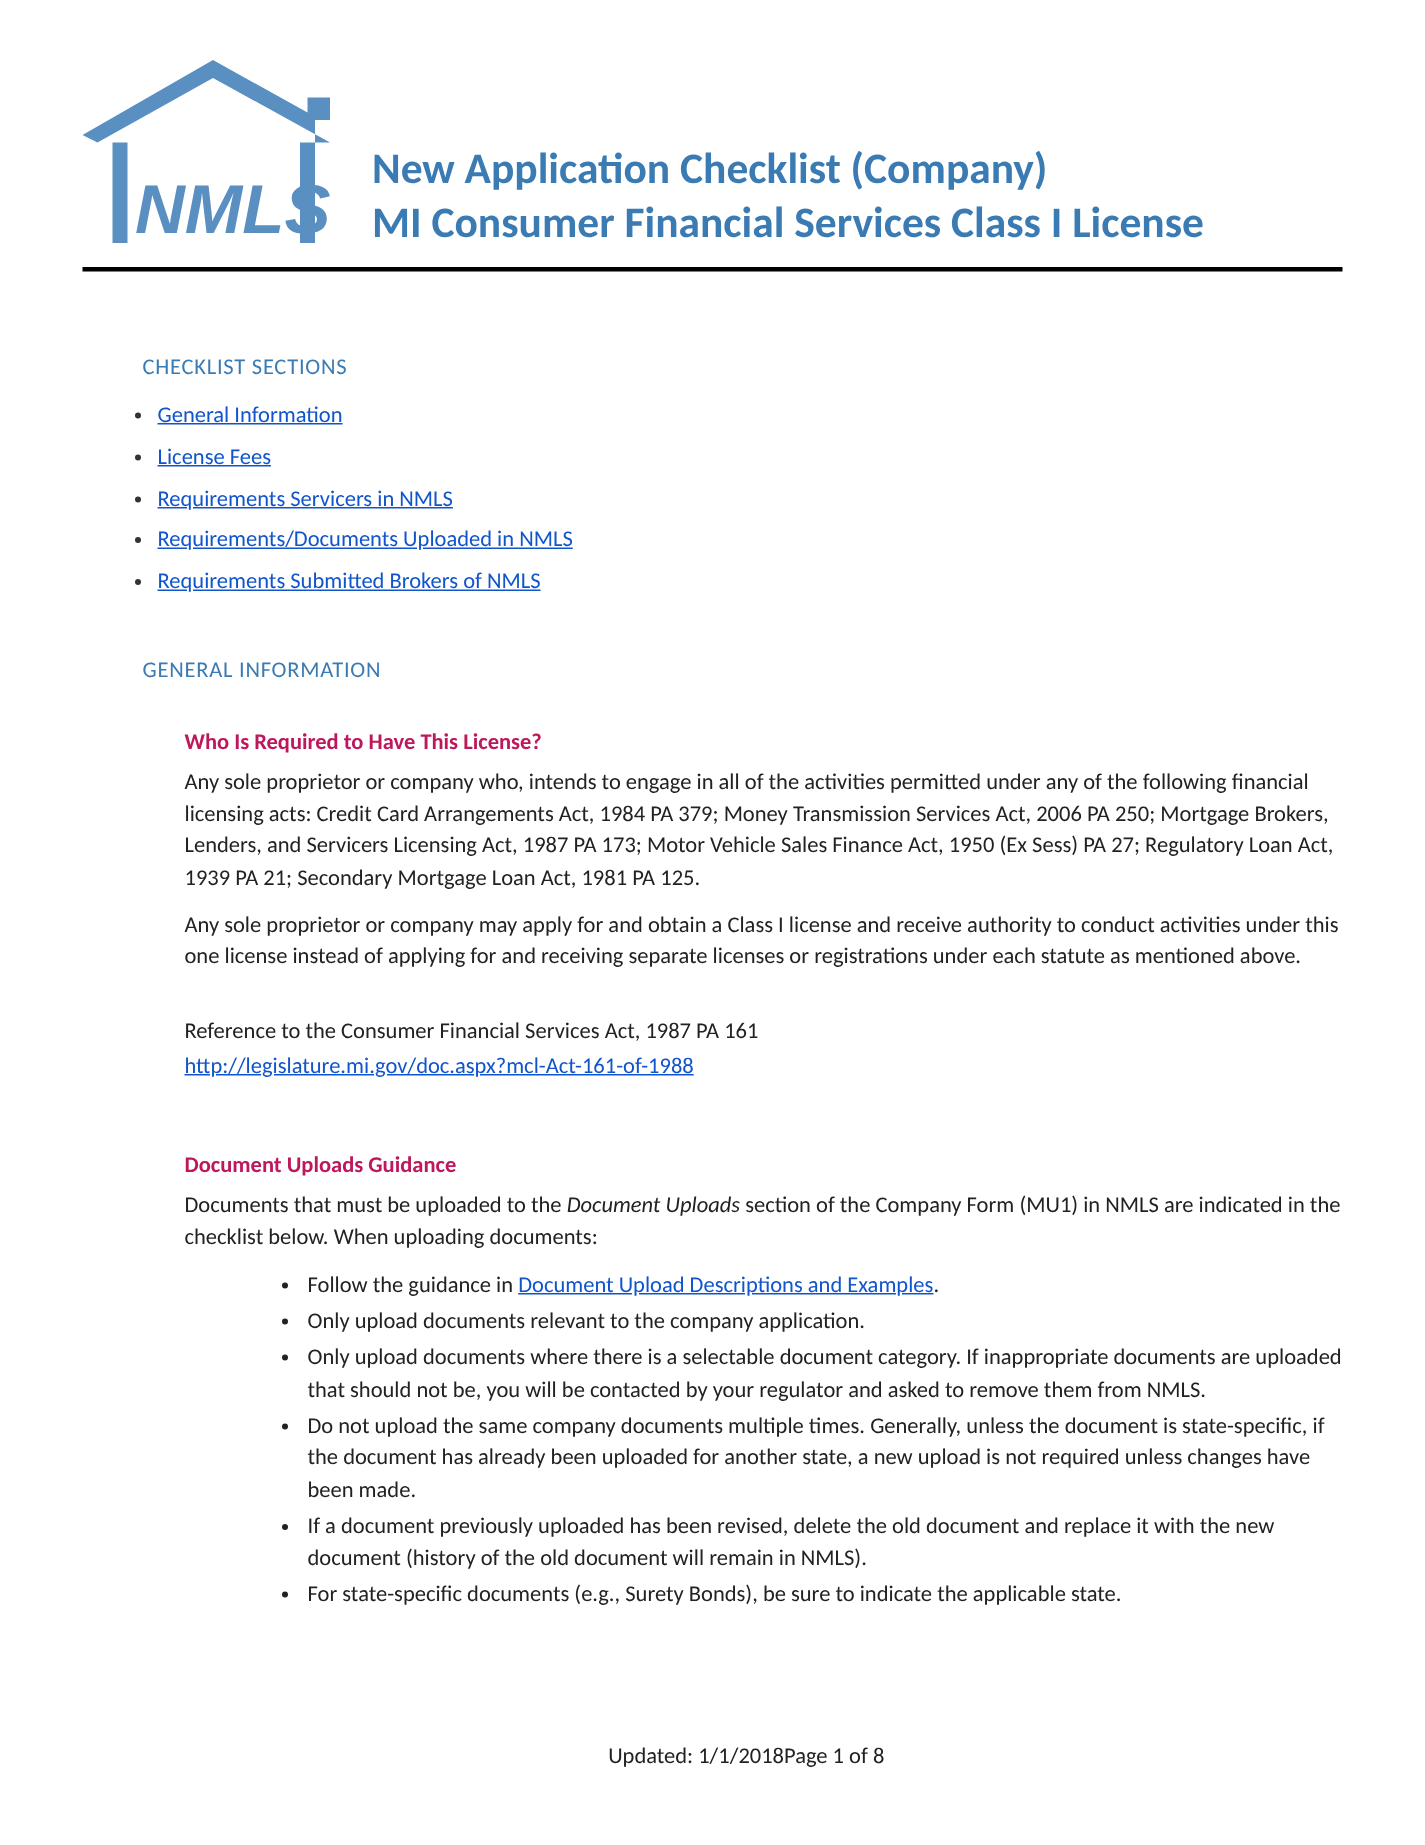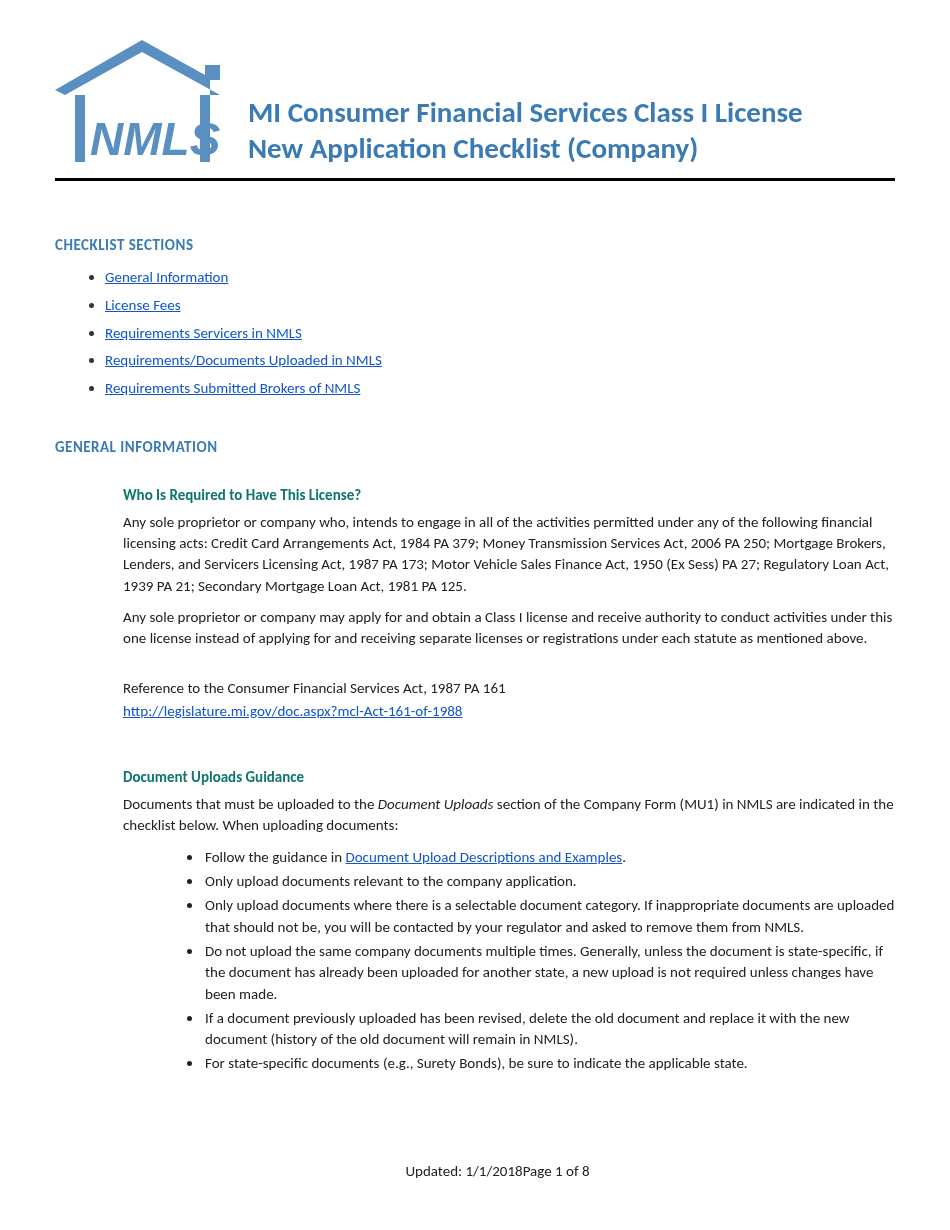--- a/index.html
+++ b/index.html
@@ -34,39 +34,40 @@
     }
     .title-line {
       font-size: 29px;
       font-weight: bold;
       color: #3b7bb3;
       line-height: 1.25;
     }
     .section-heading {
       color: #3b7bb3;
       font-size: 15px;
-      font-weight: bold;
+      font-weight: normal;
       margin-bottom: 10px;
       letter-spacing: 0.5px;
+      margin-left: 40px;
     }
     .checklist-list {
       list-style: disc;
       padding-left: 50px;
       margin-bottom: 35px;
     }
     .checklist-list li {
       font-size: 15px;
       line-height: 1.85;
     }
     .checklist-list li a {
       color: #1155cc;
       text-decoration: underline;
     }
     .sub-heading {
-      color: #0f766e;
+      color: #be185d;
       font-size: 15px;
       font-weight: bold;
       margin-bottom: 8px;
     }
     .content-indent {
       padding-left: 68px;
       margin-top: 30px;
     }
     .para {
       font-size: 15px;
@@ -115,22 +116,22 @@
 <body>
 
 <div class="header-row">
   <svg class="logo-svg" viewBox="0 0 175 130">
     <path d="M 10 55 L 87 12 L 165 55 L 155 55 L 155 40 L 165 40 L 165 25 L 150 25 L 150 35 L 87 0 L 0 50 Z" fill="#5a8fc1"></path>
     <path d="M 20 55 L 20 122 L 30 122 L 30 55 Z" fill="#5a8fc1"></path>
     <path d="M 145 55 L 145 122 L 155 122 L 155 55 Z" fill="#5a8fc1"></path>
     <text x="35" y="115" font-family="Arial Black, Arial" font-size="46" font-weight="900" fill="#5a8fc1" font-style="italic">NMLS</text>
   </svg>
   <div class="title-block">
+    <div class="title-line">New Application Checklist (Company)</div>
     <div class="title-line">MI Consumer Financial Services Class I License</div>
-    <div class="title-line">New Application Checklist (Company)</div>
   </div>
 </div>
 
 <div class="section-heading">CHECKLIST SECTIONS</div>
 <ul class="checklist-list">
   <li><a href="#">General Information</a></li>
   <li><a href="#">License Fees</a></li>
   <li><a href="#">Requirements Servicers in NMLS</a></li>
   <li><a href="#">Requirements/Documents Uploaded in NMLS</a></li>
   <li><a href="#">Requirements Submitted Brokers of NMLS</a></li>

